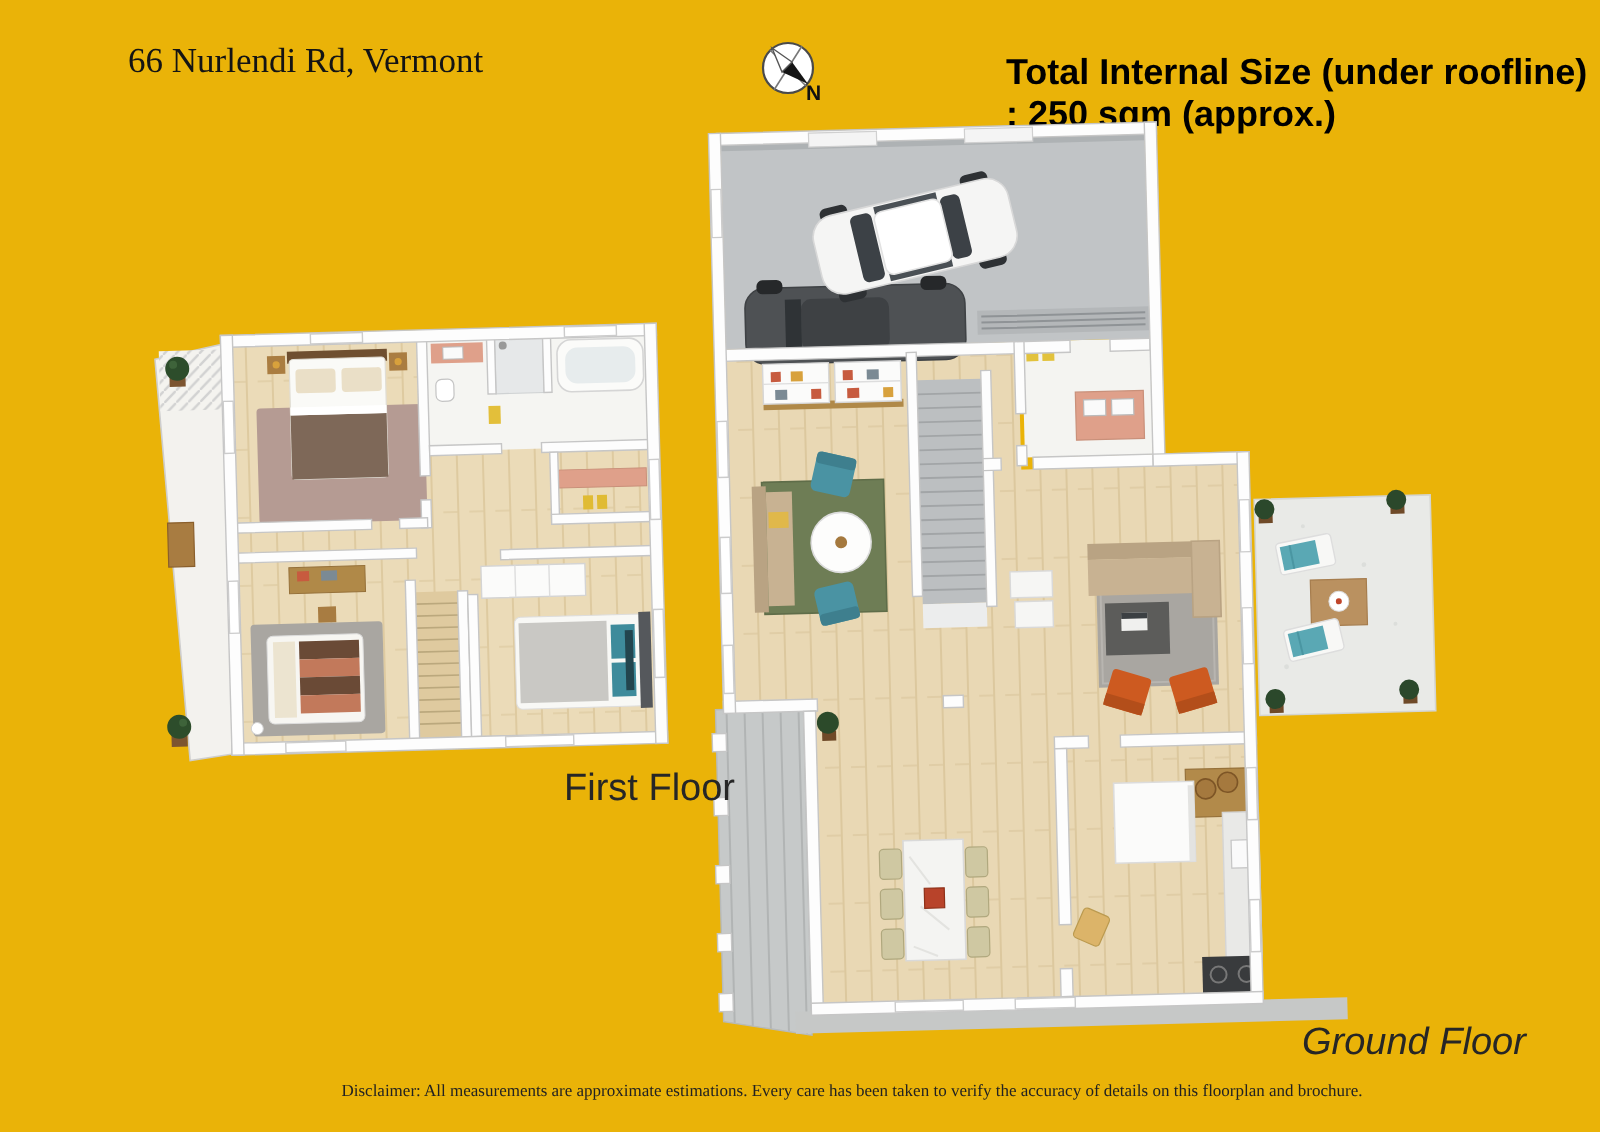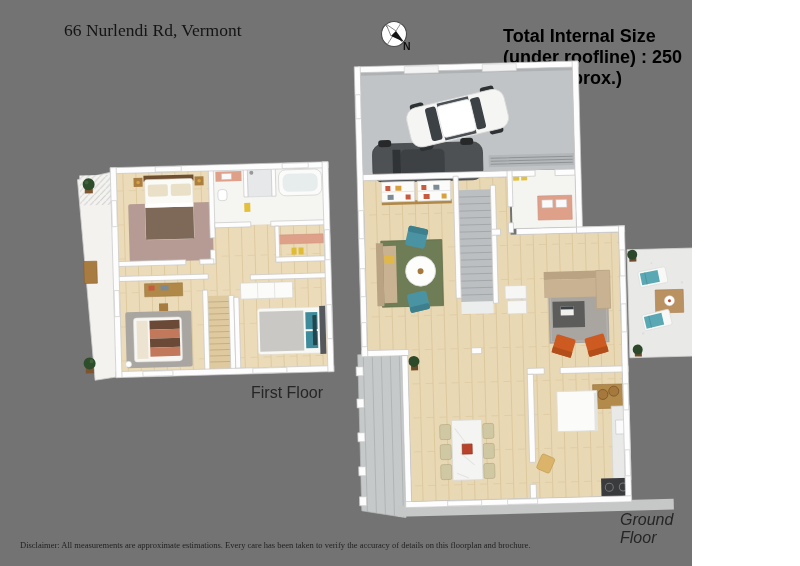--- a/index.html
+++ b/index.html
@@ -1,24 +1,24 @@
 <!DOCTYPE html>
 <html><head>
 <meta charset="utf-8">
 <style>
   html,body{margin:0;padding:0;background:#fff;}
-  .page{position:relative;width:692px;height:566px;background:#737373;overflow:hidden;
+  .page{position:relative;width:800px;height:566px;background:#eab308;overflow:hidden;
         font-family:"Liberation Sans",sans-serif;}
   .address{position:absolute;left:64px;top:20px;font-family:"Liberation Serif",serif;
            font-size:17.5px;color:#141414;}
   .sizelbl{position:absolute;left:503px;top:26px;font-size:18px;font-weight:600;color:#000;}
-  .floorlbl{position:absolute;font-size:16px;color:#262626;}
+  .floorlbl{position:absolute;font-size:19px;color:#262626;margin-left:31px;}
   .lbl-first{left:251px;top:384px;}
   .lbl-ground{left:620px;top:511px;font-style:italic;}
-  .disclaimer{position:absolute;left:0;right:0;top:540px;text-align:left;padding-left:20px;
+  .disclaimer{position:absolute;left:0;right:0;top:540px;text-align:center;padding-left:52px;
               font-family:"Liberation Serif",serif;font-size:8.5px;color:#222;}
   svg.plan{position:absolute;}
   .wall{fill:#fdfdfd;stroke:#c6c6c6;stroke-width:0.7;}
   .win{fill:#ffffff;stroke:#cccccc;stroke-width:0.7;}
   .wood{fill:url(#wd);}
   .wood2{fill:url(#wd2);}
 </style>
 </head>
 <body>
 

